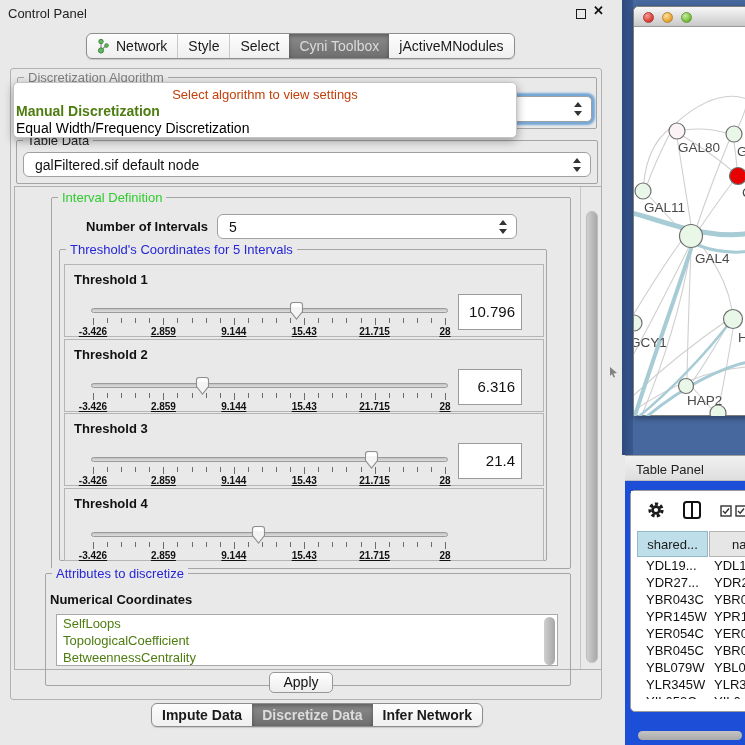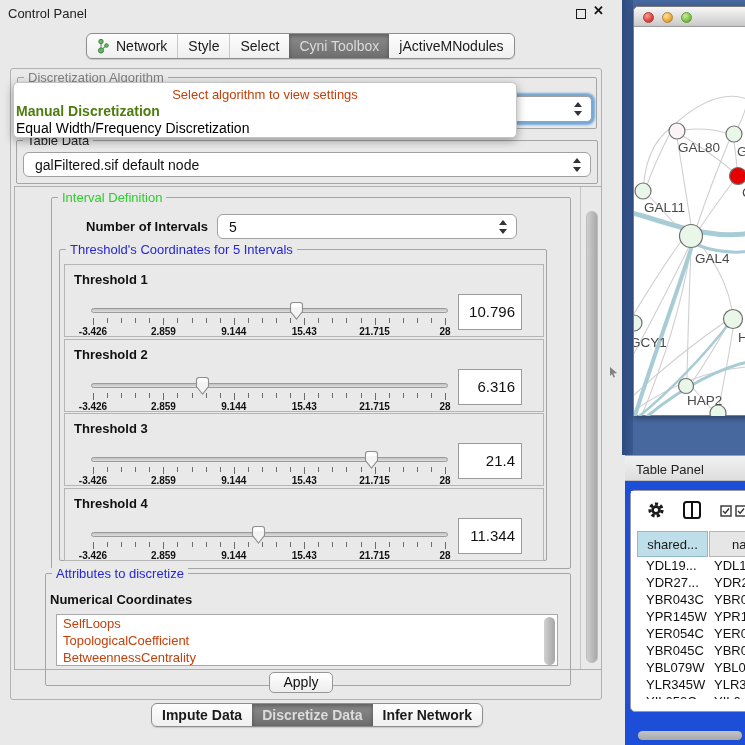--- a/index.html
+++ b/index.html
@@ -61,29 +61,29 @@
   .threshold-panel { position:absolute; left:4px; width:480px; height:73px; border:1px solid #b5b5b5; background:#e9e9e9; }
   .th-label { position:absolute; left:9px; top:7px; font-size:13px; font-weight:bold; color:#111; }
   .slider-zone { position:absolute; left:26px; top:36px; width:357px; height:37px; }
   .track { position:absolute; left:0; top:7px; width:357px; height:5px; border:1px solid #9a9a9a;
     border-radius:3px; background:linear-gradient(#c2c2c2,#dedede); }
   .thumb { position:absolute; top:0; width:17px; height:20px; }
   .ticks { position:absolute; left:0; top:17px; width:357px; height:8px; }
   .tick { position:absolute; top:0; width:1px; height:5px; background:#6b6b6b; }
   .tick.major { height:7px; }
   .tick-labels { position:absolute; left:0; top:25px; width:357px; height:12px; }
-  .tick-label { position:absolute; width:46px; text-align:center; font-size:10px; font-weight:bold; color:#111; }
+  .tick-label { position:absolute; width:46px; text-align:center; font-size:10px; font-weight:bold; color:#111;text-decoration:underline; }
   .value-box { position:absolute; left:393px; top:29px; width:64px; height:36px; background:#fff;
     border:1px solid #9a9a9a; font-size:15px; color:#111; text-align:right; line-height:34px; padding-right:6px; }
 
   #num-int-label { position:absolute; left:85px; top:225px; font-size:13px; font-weight:bold; color:#111; }
 
   #attr-list { position:absolute; left:10px; top:40px; width:502px; height:52px; background:#fff;
     border:1px solid #a8a8a8; overflow:hidden; }
-  #attr-list .item { font-size:13px; color:#c2410c; padding-left:6px; line-height:17px; white-space:nowrap; }
+  #attr-list .item { font-size:13px; color:#4d7c0f; padding-left:6px; line-height:17px; white-space:nowrap; }
   #attr-scroll { position:absolute; right:2px; top:2px; width:11px; height:48px; border-radius:6px;
     background:linear-gradient(90deg,#d0d0d0,#a6a6a6); }
   #num-attr-label { position:absolute; left:4px; top:18px; font-size:13px; font-weight:bold; color:#111; }
 
   #apply-btn { position:absolute; left:269px; top:672px; width:64px; height:21px;
     border:1px solid #979797; border-radius:5px; background:linear-gradient(#ffffff,#ededed);
     font-size:14px; color:#111; text-align:center; line-height:19px; }
 
   
   #desktop { position:absolute; left:622px; top:0; width:123px; height:455px; background:#47689f; }
@@ -384,21 +384,20 @@
                 <span class="tick-label" style="left: 119.8px;">9.144</span>
                 <span class="tick-label" style="left: 190.2px;">15.43</span>
                 <span class="tick-label" style="left: 260.6px;">21.715</span>
                 <span class="tick-label" style="left: 331px;">28</span>
               </div>
               <div class="thumb" style="left: 159.408px;"><svg width="17" height="20" viewBox="0 0 17 20">
                   <path d="M2.5,4 Q2.5,1.5 5,1.5 L12,1.5 Q14.5,1.5 14.5,4 L14.5,10.5 L8.5,18 L2.5,10.5 Z" fill="#f4f4f4" stroke="#8f8f8f" stroke-width="1.1"></path>
                   <path d="M3.5,4.5 Q3.5,2.6 5.4,2.6 L11.6,2.6 Q13.5,2.6 13.5,4.5 L13.5,6 L3.5,6 Z" fill="#ffffff"></path>
                 </svg></div>
             </div>
-            <div class="value-box">11.344</div>
           </div>
         </div>
     </div>
 
     <div class="group" style="left:30px; top:386px; width:526px; height:113px;">
       <span class="group-label lbl-blue">Attributes to discretize</span>
       <div id="num-attr-label">Numerical Coordinates</div>
       <div id="attr-list">
         <div class="item">SelfLoops</div>
           <div class="item">TopologicalCoefficient</div>

